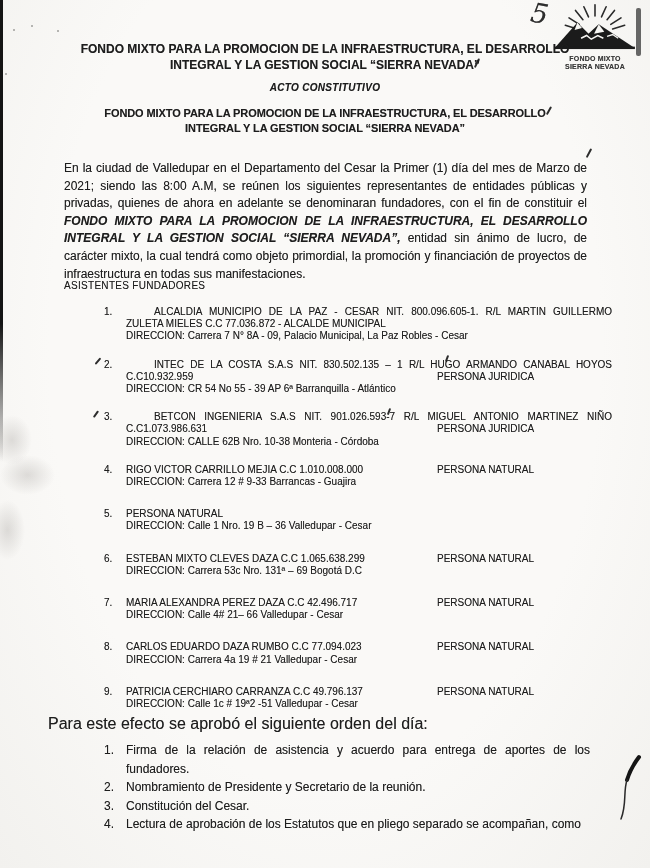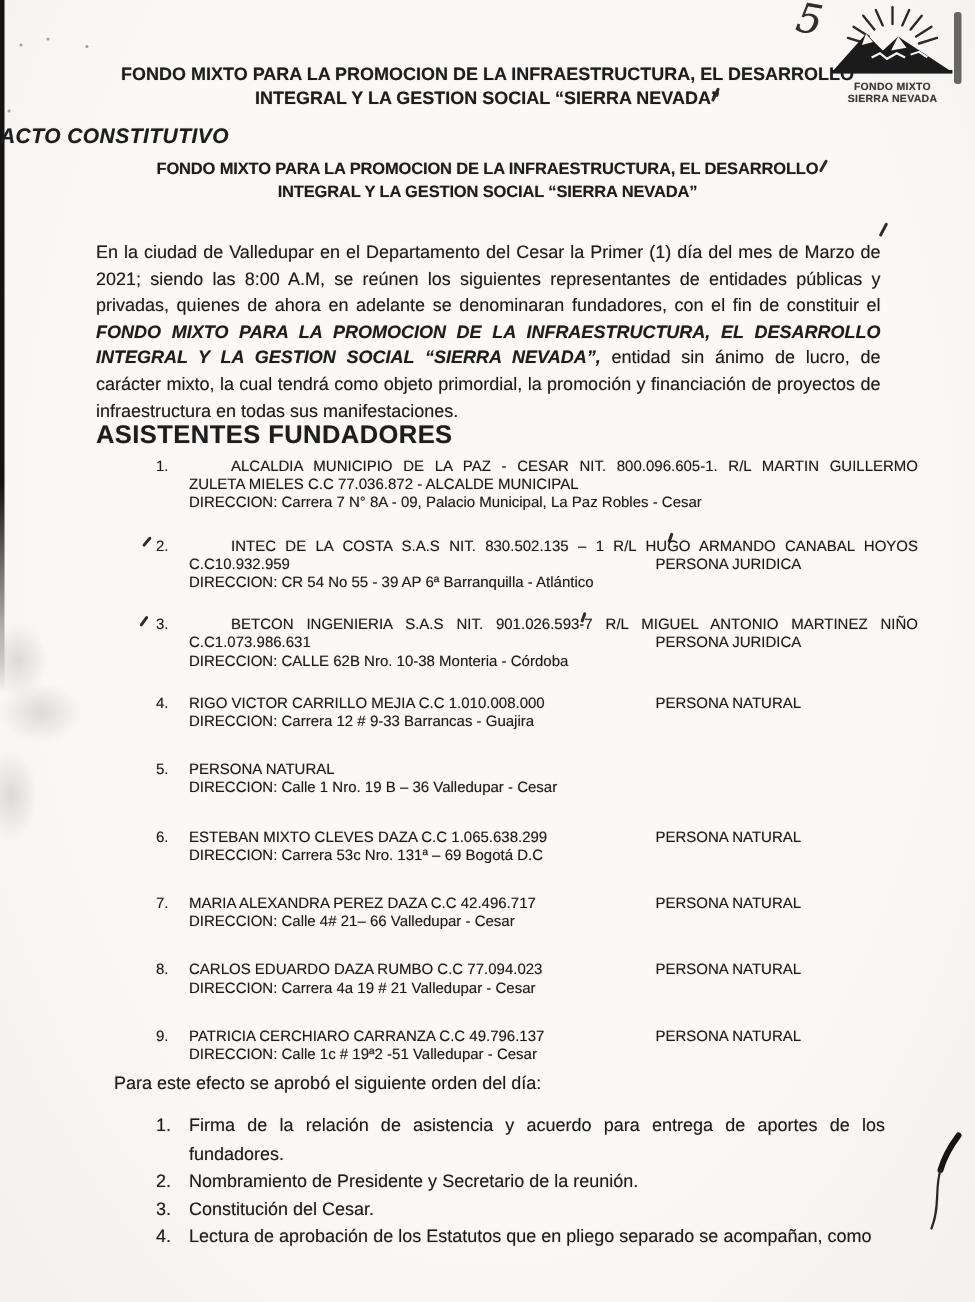--- a/index.html
+++ b/index.html
@@ -14,22 +14,22 @@
   }
   .sheet *{box-sizing:border-box;}
   .txt{ text-shadow:0 0 0.6px rgba(25,25,25,0.45); }
 
   
   .doc-title{
     position:absolute; top:41px; left:50%; transform:translateX(-50%);
     width:492px; text-align:center; font-weight:bold; font-size:12px; line-height:16px;
   }
   .subtitle{
-    position:absolute; top:82px; left:0; width:100%; text-align:left;
-    font-weight:bold; font-style:italic; font-size:14px; letter-spacing:0.3px;
+    position:absolute; top:82px; left:0; width:100%; text-align:center;
+    font-weight:bold; font-style:italic; font-size:10px; letter-spacing:0.3px;
   }
   .heading2{
     position:absolute; top:106px; left:50%; transform:translateX(-50%);
     width:468px; text-align:center; font-weight:bold; font-size:11px; line-height:15px;
     letter-spacing:-0.1px;
   }
 
   
   .logo{ position:absolute; top:3px; right:11px; width:88px; text-align:center; }
   .logo svg{ display:block; margin:0 auto; }
@@ -43,36 +43,36 @@
   
   .intro{
     position:absolute; top:148px; left:64px; width:523px;
     font-size:12px; line-height:17.6px; text-align:justify;
   }
   .intro .emph{ font-weight:bold; font-style:italic; }
 
   
   .founders-heading{
     position:absolute; top:280px; left:64px;
-    font-weight:bold; font-size:17px; letter-spacing:0.3px;
+    font-weight:normal; font-size:10px; letter-spacing:0.3px;
   }
   ol.founders{
     position:absolute; top:306px; left:104px; width:508px;
     margin:0; padding:0; list-style:none; font-size:10px; line-height:12.2px;
   }
   .fitem{ display:flex; }
   .fnum{ flex:0 0 22px; }
   .fbody{ flex:1 1 auto; min-width:0; }
   .frow{ display:block; }
   .frow.just{ text-align:justify; text-align-last:justify;margin-left:28px; }
   .frow.two-col{ display:grid; grid-template-columns:311px 1fr; }
 
   
   .agenda-intro{
-    position:absolute; top:715px; left:76px; font-size:12px;
+    position:absolute; top:715px; left:48px; font-size:16px;
   }
   ol.agenda{
     position:absolute; top:741px; left:104px; width:486px;
     margin:0; padding:0; list-style:none; font-size:12px; line-height:18.5px;
   }
   .aitem{ display:flex; }
   .anum{ flex:0 0 22px; }
   .atext{ flex:1 1 auto; text-align:justify; }
 
   

